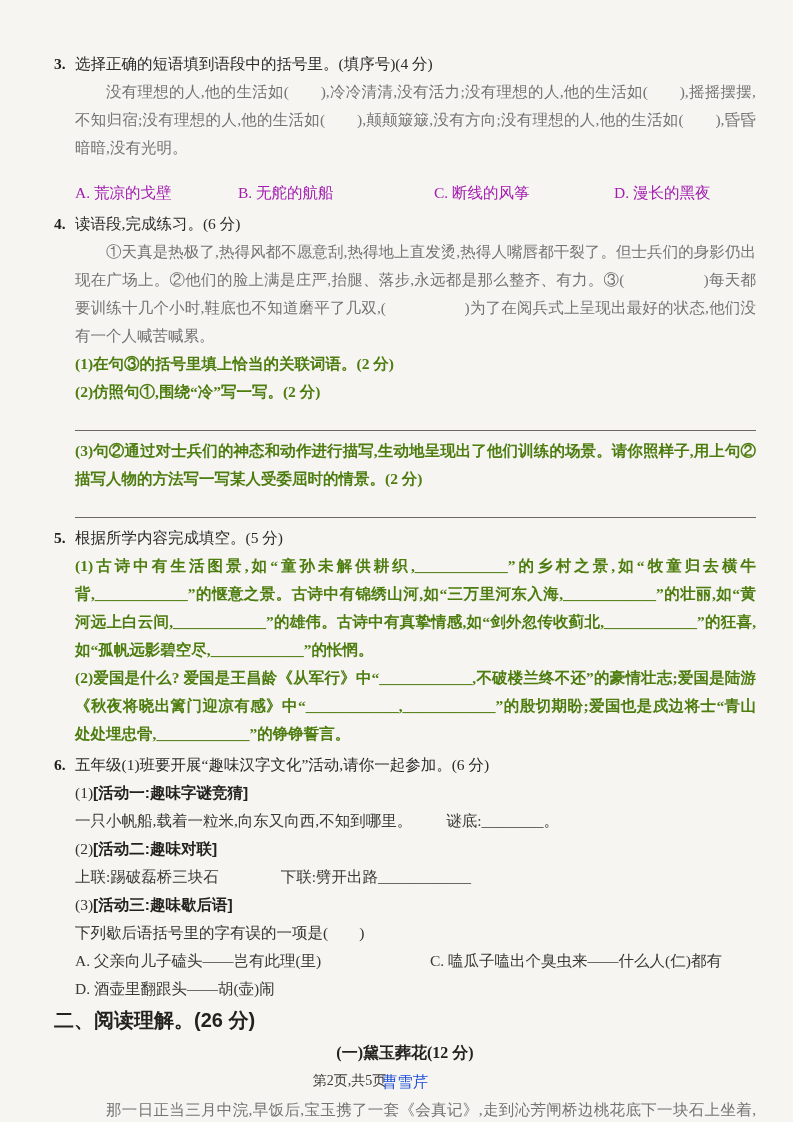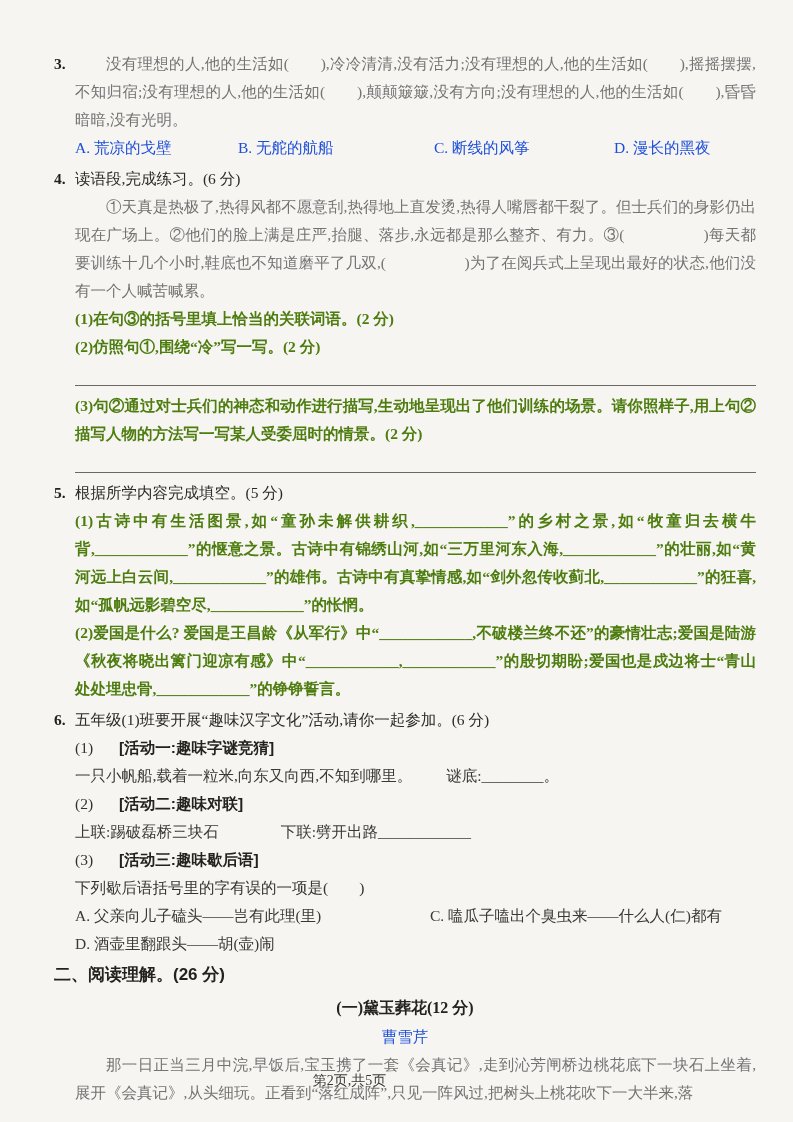--- a/index.html
+++ b/index.html
@@ -18,54 +18,55 @@
   .q{position:relative;margin-bottom:3px;}
   .q-num{
     position:absolute;left:-21px;top:0;
     font-weight:bold;color:#22211e;
   }
   .q-title{display:block;color:#2b2a27;}
   .para{
     margin:0;text-align:justify;text-indent:2em;color:#737373;
   }
   .sub{margin:0;text-align:justify;color:#4d7c0f;font-weight:bold;}
-  .opt-row{display:flex;color:#1d4ed8;}
+  .opt-row{display:flex;color:#a21caf;margin-top:17px;}
   .opt-row .o1{width:163px;}
   .opt-row .o2{width:196px;}
   .opt-row .o3{width:180px;}
   .answer-line{
     height:24px;border-bottom:1px solid #6b6962;margin-bottom:6px;
   }
   .act-label{
     font-family:"Liberation Sans","DejaVu Sans",sans-serif;
-    font-weight:bold;color:#23221f;padding-left:26px;
+    font-weight:bold;color:#23221f;
   }
   .act-row{display:flex;color:#3a3833;text-align:center;}
   .gap30{width:34px;}
   .gap60{width:62px;}
   .grid2{display:grid;grid-template-columns:355px auto;color:#3a3833;}
   .sec-head{
     font-family:"Liberation Sans","DejaVu Sans",sans-serif;
-    font-weight:bold;font-size:17px;color:#23221f;margin-top:2px;
+    font-weight:bold;font-size:20px;color:#23221f;margin-top:2px;
   }
   .center{text-align:center;}
   .reading-title{font-weight:bold;font-size:16px;color:#23221f;line-height:30px;margin-top:4px;}
   .author{line-height:28px;color:#1d4ed8;}
   .footer{
     position:absolute;left:0;width:699px;top:1072px;
     text-align:center;font-size:14px;color:#3a3833;
   }
 </style>
 </head>
 <body>
 
 <div class="page">
 
   <section class="q">
     <span class="q-num">3.</span>
+    <span class="q-title">选择正确的短语填到语段中的括号里。(填序号)(4 分)</span>
     <p class="para">没有理想的人,他的生活如(　　),冷冷清清,没有活力;没有理想的人,他的生活如(　　),摇摇摆摆,不知归宿;没有理想的人,他的生活如(　　),颠颠簸簸,没有方向;没有理想的人,他的生活如(　　),昏昏暗暗,没有光明。</p>
     <div class="opt-row">
       <span class="o1">A. 荒凉的戈壁</span>
       <span class="o2">B. 无舵的航船</span>
       <span class="o3">C. 断线的风筝</span>
       <span class="o4">D. 漫长的黑夜</span>
     </div>
   </section>
 
   <section class="q">

